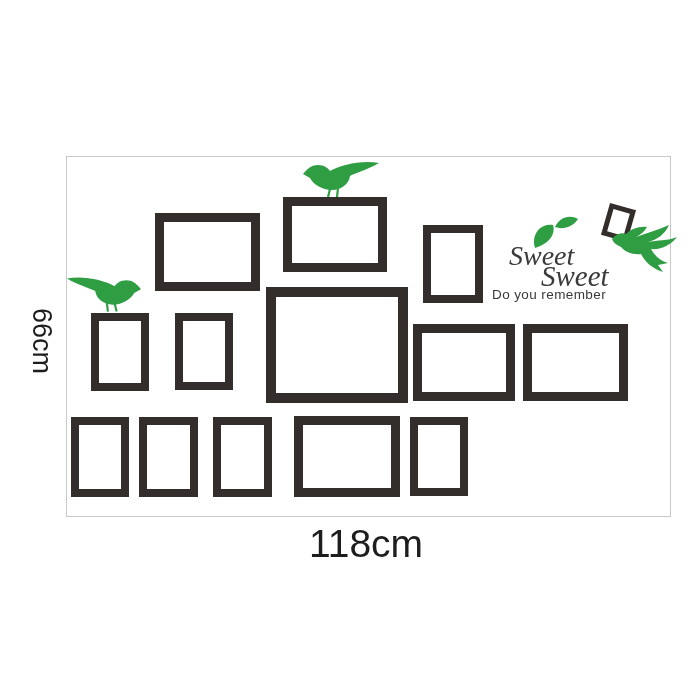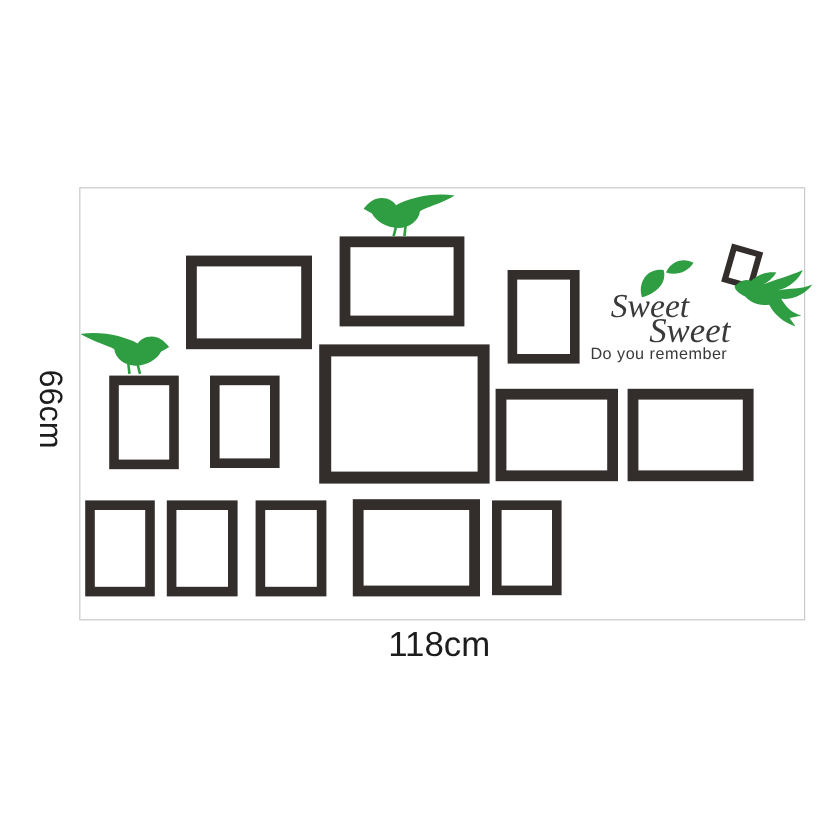--- a/index.html
+++ b/index.html
@@ -25,21 +25,21 @@
   .brand-line2{left:541px;top:262px;font-size:29px;}
   .brand-sub{
     position:absolute;left:480px;top:288px;font-size:13.5px;letter-spacing:.4px;
     color:var(--text-gray,#3b3939);line-height:1;white-space:nowrap;margin-left:12px;
   }
   .dim{position:absolute;color:var(--dim-text,#1d1d1d);line-height:1;white-space:nowrap;}
   .dim-height{
     left:6px;top:327px;width:70px;height:28px;font-size:27px;text-align:center;
     transform:rotate(90deg);transform-origin:center;
   }
-  .dim-width{left:306px;top:524px;width:120px;font-size:29px;text-align:center;}
+  .dim-width{left:306px;top:524px;width:120px;font-size:39px;text-align:center;}
 </style>
 </head>
 <body>
 
 <div class="canvas">
 
   <div class="wall-outline"></div>
 
   <div>
       <div class="frame" style="left: 155px; top: 213px; width: 105px; height: 78px; border-width: 9px;"></div>

